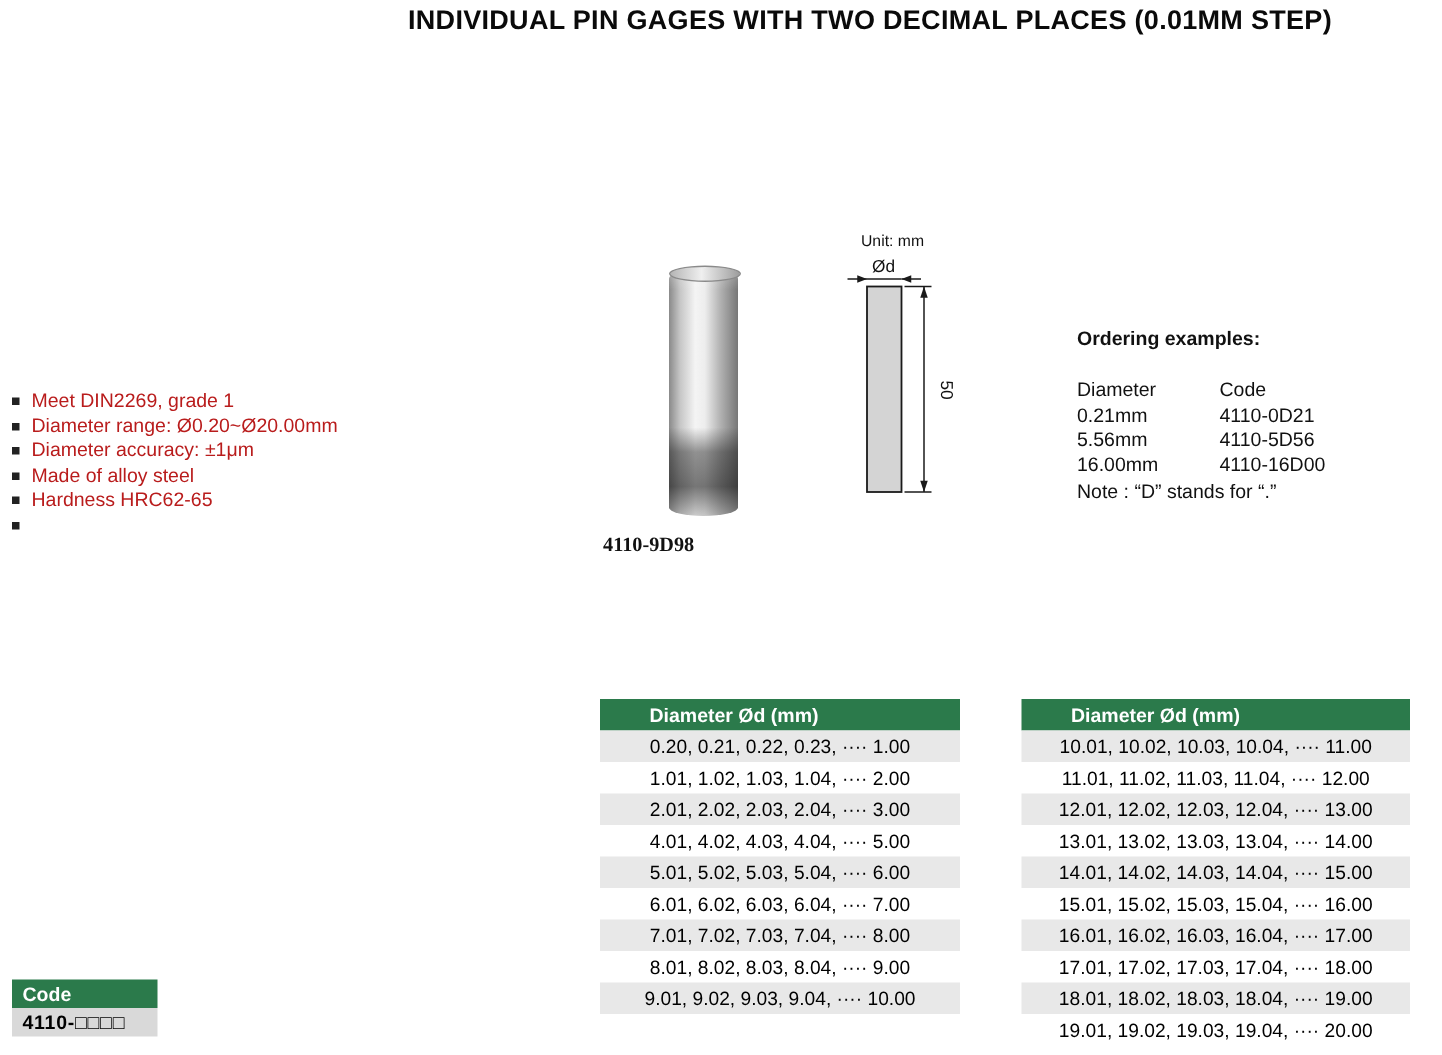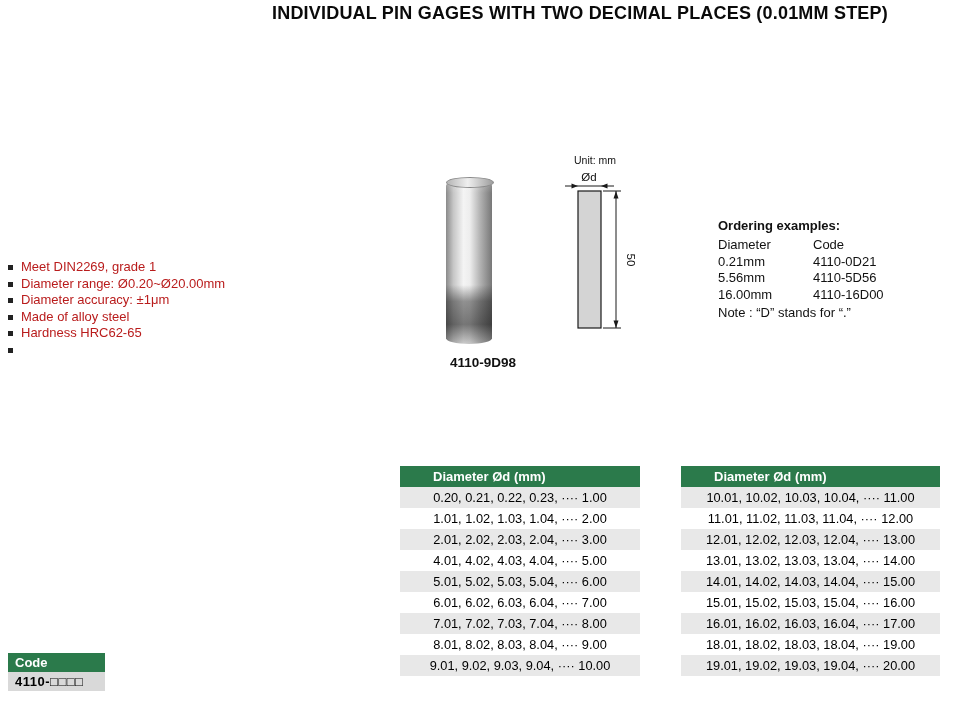--- a/index.html
+++ b/index.html
@@ -14,35 +14,35 @@
   .bullet{flex:0 0 auto;width:5px;height:5px;background:#222;margin:6px 8px 0 0;}
 
   
   .pin{position:absolute;left:446px;top:180px;width:46px;height:164px;
     border-radius:50%/3.5%;
     background:
       linear-gradient(to bottom, rgba(255,255,255,0.25) 0%, rgba(0,0,0,0) 8%, rgba(0,0,0,0) 64%, rgba(25,25,25,0.45) 74%, rgba(15,15,15,0.55) 88%, rgba(130,130,130,0.35) 100%),
       linear-gradient(to right, #8a8a8a 0%, #c6c6c6 16%, #f4f4f4 38%, #ededed 52%, #b3b3b3 74%, #777 100%);}
   .pin-top{position:absolute;left:0;top:-3px;width:46px;height:9px;border-radius:50%;
     background:linear-gradient(to right,#b5b5b5,#efefef 45%,#9d9d9d);border:0.5px solid #8a8a8a;}
-  .model-label{position:absolute;left:418px;top:355px;width:130px;text-align:center;
-    font-size:13.5px;font-weight:bold;}
+  .model-label{position:absolute;left:402px;top:355px;width:130px;
+    font-size:13.5px;font-weight:bold;font-family:Liberation Serif, serif;}
 
   
   .drawing{position:absolute;left:560px;top:148px;}
   .drawing line{stroke:#1a1a1a;stroke-width:1;}
   .drawing polygon{fill:#1a1a1a;}
   .drawing .pin-rect{fill:#d4d4d4;stroke:#1a1a1a;stroke-width:1.2;}
   .drawing text{font-family:"Liberation Sans",sans-serif;fill:#111;}
   .d-small{font-size:10.5px;}
   .d-label{font-size:11.5px;}
 
   
   .ordering{position:absolute;left:718px;top:218px;width:230px;font-size:13px;line-height:16.4px;}
-  .ord-title{font-weight:bold;margin-bottom:3px;}
+  .ord-title{font-weight:bold;margin-bottom:18px;}
   .ord-row{display:flex;}
   .ord-c1{flex:0 0 95px;}
   .ord-note{margin-top:2px;}
 
   
   .code-block{position:absolute;left:8px;top:653px;width:97px;}
   .code-header{background:#2b7a4b;color:#fff;font-weight:bold;font-size:13px;
     height:19px;line-height:19px;padding-left:7px;}
   .code-value{background:#d9d9d9;color:#000000;font-weight:bold;font-size:13px;
     height:19px;line-height:19px;padding-left:7px;letter-spacing:0.5px;}
@@ -150,15 +150,16 @@
 
 <div class="dtable dtable-right">
   <div class="t-header">Diameter Ød (mm)</div>
   <div class="t-row">10.01, 10.02, 10.03, 10.04, ···· 11.00</div>
   <div class="t-row">11.01, 11.02,  11.03, 11.04, ···· 12.00</div>
   <div class="t-row">12.01, 12.02, 12.03, 12.04, ···· 13.00</div>
   <div class="t-row">13.01, 13.02, 13.03, 13.04, ···· 14.00</div>
   <div class="t-row">14.01, 14.02, 14.03, 14.04, ···· 15.00</div>
   <div class="t-row">15.01, 15.02, 15.03, 15.04, ···· 16.00</div>
   <div class="t-row">16.01, 16.02, 16.03, 16.04, ···· 17.00</div>
+  <div class="t-row">17.01, 17.02, 17.03, 17.04, ···· 18.00</div>
   <div class="t-row">18.01, 18.02, 18.03, 18.04, ···· 19.00</div>
   <div class="t-row">19.01, 19.02, 19.03, 19.04, ···· 20.00</div>
 </div>
 
 </body></html>

